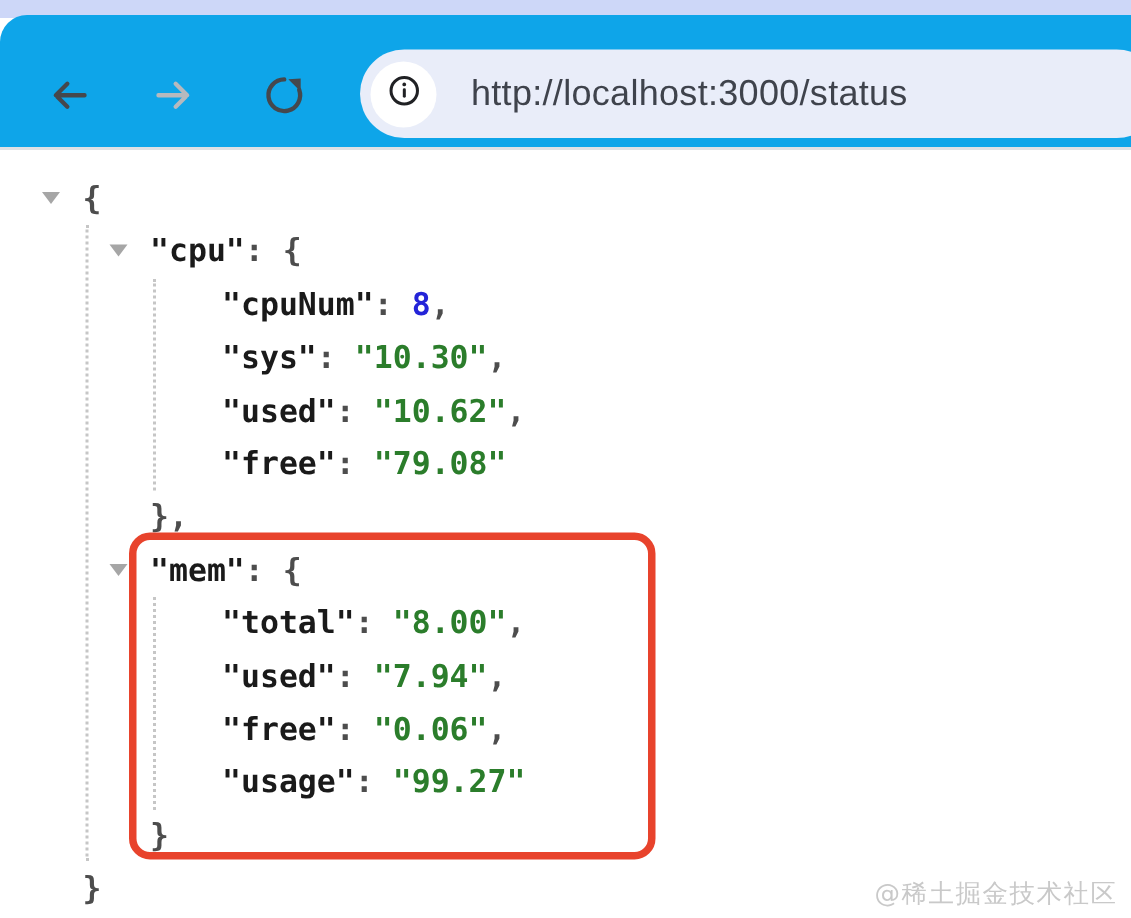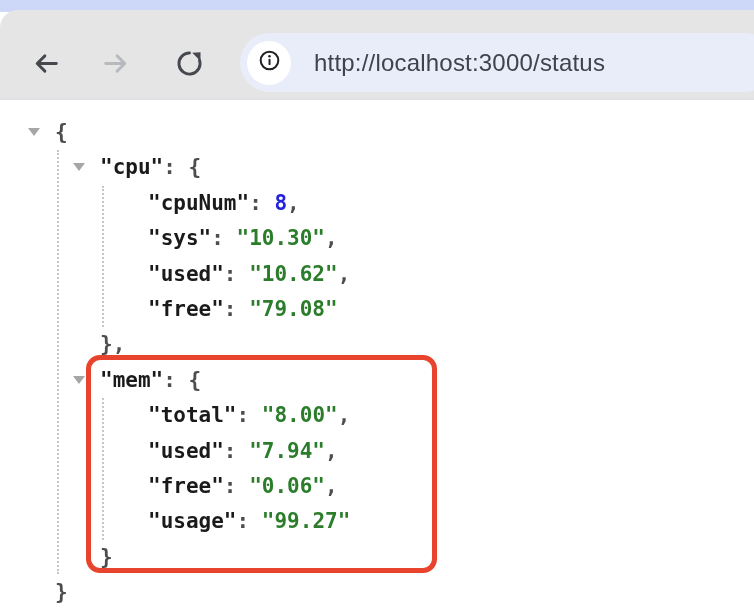--- a/index.html
+++ b/index.html
@@ -1,21 +1,21 @@
 <!DOCTYPE html>
 <html style="--red: #e8432c; --green: #2b7d2b; --blue: #2424d8; --strip: #cdd7f8; --pill: #e9edf9;"><head>
 <meta charset="utf-8">
 <style>
   html,body{margin:0;padding:0;background:#ffffff;}
   .screen{position:relative;width:754px;height:612px;overflow:hidden;background:#fff;
           font-family:"Liberation Sans",sans-serif;}
 
   
   .top-strip{position:absolute;top:0;left:0;right:0;height:12px;background:var(--strip,#cdd7f8);}
-  .toolbar{position:absolute;top:10px;left:0;right:0;height:88px;background:#e5e5e5;
+  .toolbar{position:absolute;top:10px;left:0;right:0;height:88px;background:#0ea5e9;
            border-radius:18px 0 0 0;}
   .nav-btn{position:absolute;background:none;border:none;padding:0;margin:0;cursor:pointer;
            width:34px;height:34px;display:flex;align-items:center;justify-content:center;}
   .btn-back{left:28px;top:38px;}
   .btn-forward{left:99px;top:38px;}
   .btn-reload{left:172px;top:38px;}
   .url-pill{position:absolute;left:240px;top:23px;height:59px;width:534px;
             background:var(--pill,#e9edf9);border-radius:29.5px;display:flex;align-items:center;cursor:text;}
   .info-circle{width:44px;height:44px;margin-left:7px;background:#ffffff;border-radius:50%;
                display:flex;align-items:center;justify-content:center;flex:none;cursor:pointer;}
@@ -112,14 +112,15 @@
         <div class="json-row" style="padding-left: 100px;"><span class="toggle" style="left: 73px;"></span><span class="tok-key">"mem"</span><span class="tok-punct">: {</span></div>
         <div class="json-row" style="padding-left: 148px;"><span class="tok-key">"total"</span><span class="tok-punct">: </span><span class="tok-str">"8.00"</span><span class="tok-punct">,</span></div>
         <div class="json-row" style="padding-left: 148px;"><span class="tok-key">"used"</span><span class="tok-punct">: </span><span class="tok-str">"7.94"</span><span class="tok-punct">,</span></div>
         <div class="json-row" style="padding-left: 148px;"><span class="tok-key">"free"</span><span class="tok-punct">: </span><span class="tok-str">"0.06"</span><span class="tok-punct">,</span></div>
         <div class="json-row" style="padding-left: 148px;"><span class="tok-key">"usage"</span><span class="tok-punct">: </span><span class="tok-str">"99.27"</span></div>
         <div class="json-row" style="padding-left: 100px;"><span class="tok-punct">}</span></div>
         <div class="json-row" style="padding-left: 55px;"><span class="tok-punct">}</span></div>
       </div>
 
     <div class="highlight-box"></div>
+    <div class="watermark">@稀土掘金技术社区</div>
   </div>
 </div>
 
 </body></html>

